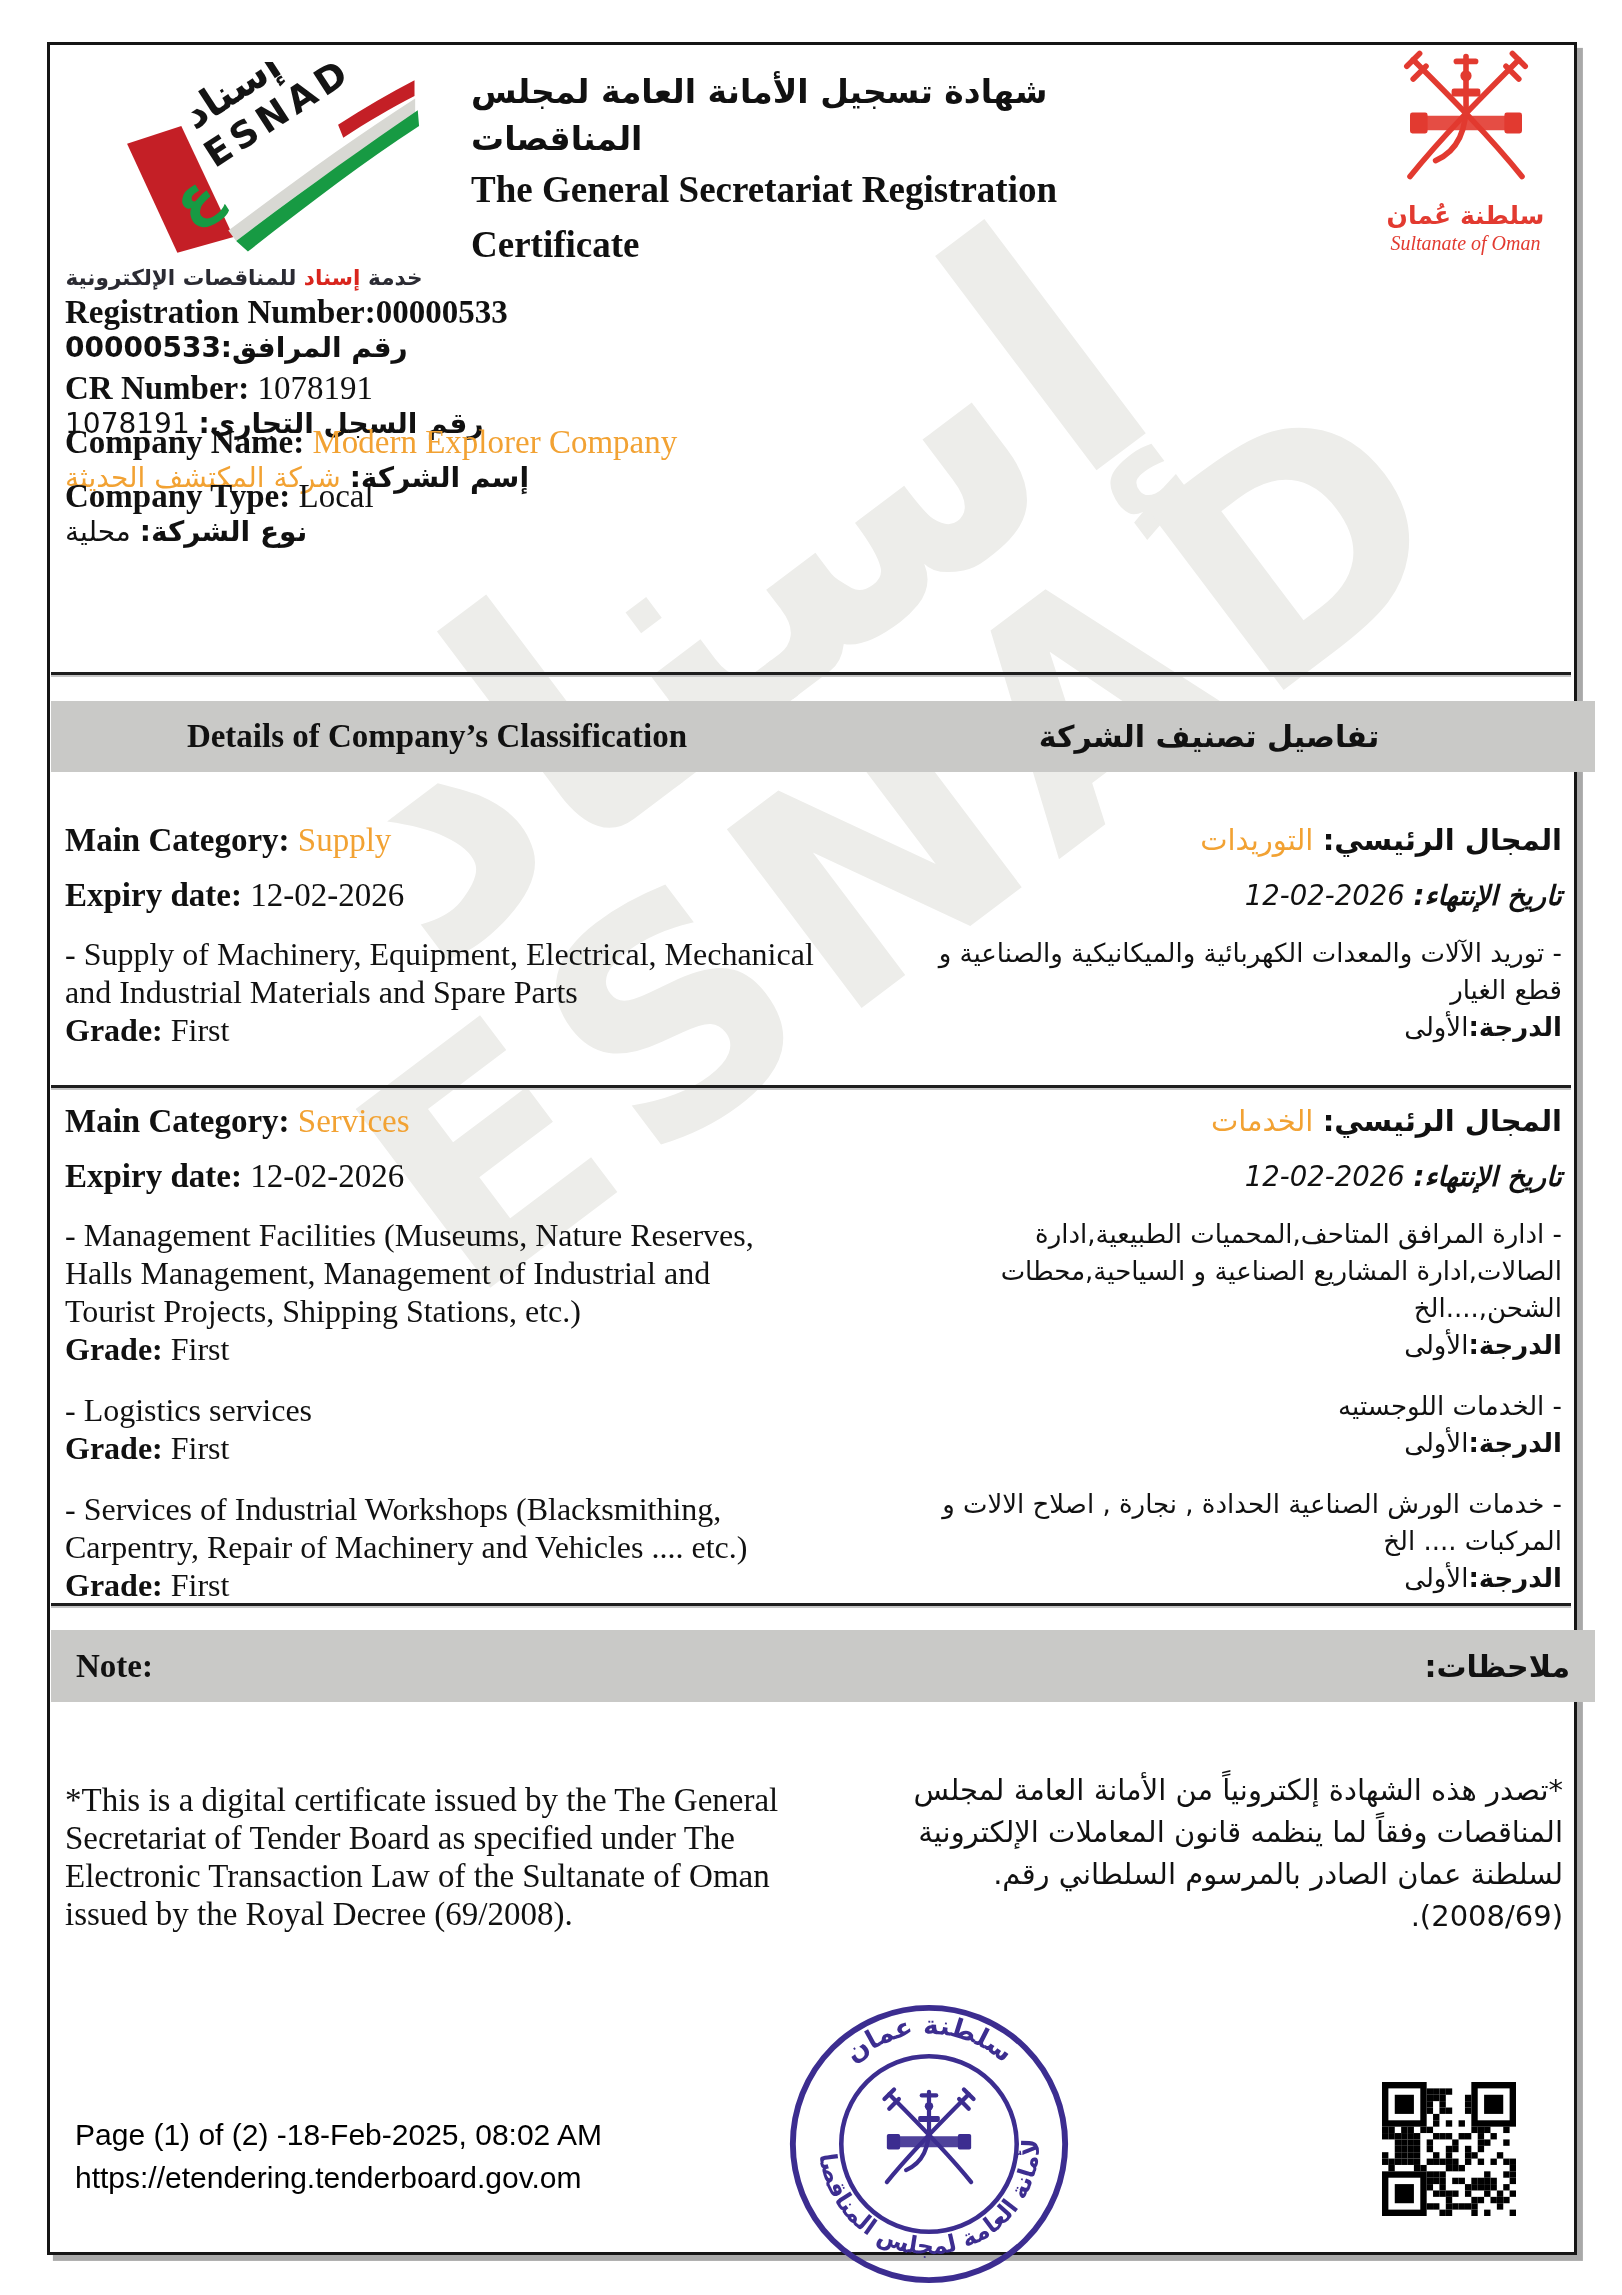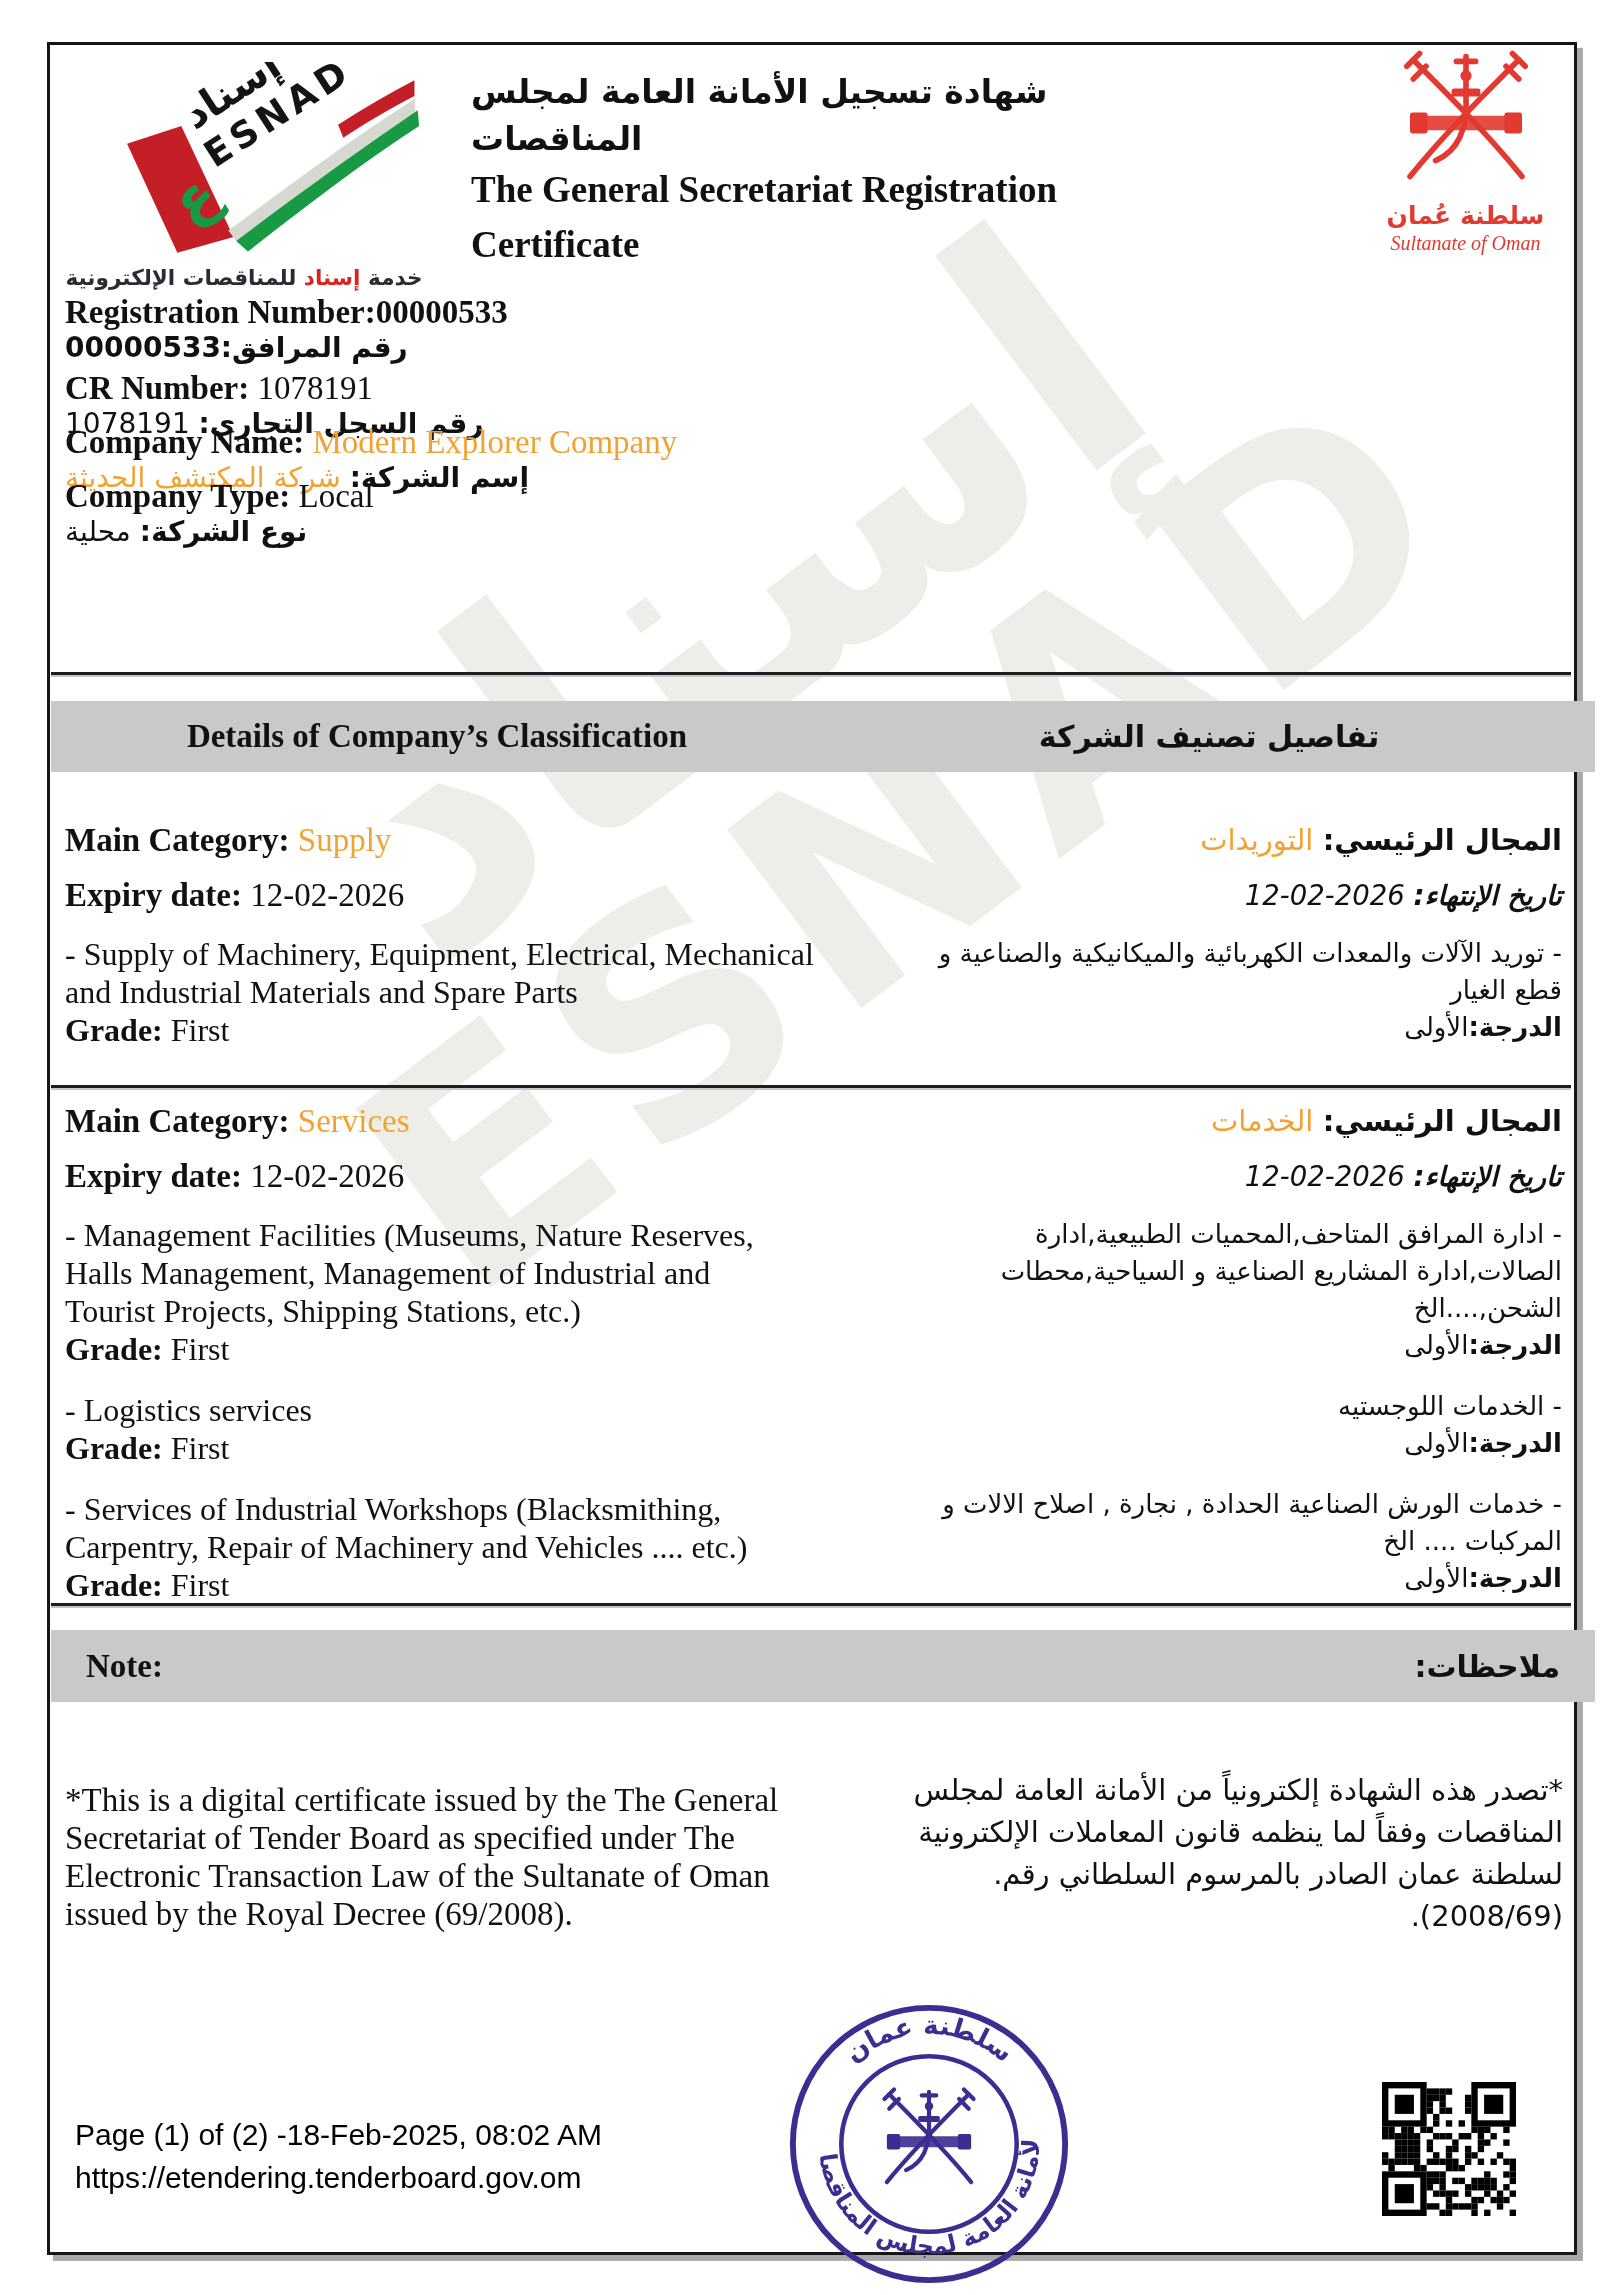--- a/index.html
+++ b/index.html
@@ -30,21 +30,21 @@
   .row{position:absolute;left:65px;width:1499px;display:flex;justify-content:space-between;
        align-items:baseline;z-index:2;flex-direction:column;}
   .row .en{font-size:33px;}
   .row .arr{font-size:28px;direction:rtl;text-align:right;}
   .divider{position:absolute;left:51px;width:1520px;height:3.3px;background:#1e1e1e;
        box-shadow:0 2px 0 #c6c6c6;z-index:2;}
   .graybar{position:absolute;left:51px;width:1544px;background:#C9C9C7;z-index:2;
        display:flex;align-items:center;}
   .bar-classification{top:701px;height:71px;}
   .bar-classification .cell{width:50%;text-align:center;}
-  .bar-note{top:1630px;height:72px;justify-content:space-between;padding:0 35px;box-sizing:border-box;}
+  .bar-note{top:1630px;height:72px;justify-content:space-between;padding:0 25px;box-sizing:border-box;}
   .bar-en{font-size:33px;font-weight:bold;}
   .bar-ar{font-size:30px;font-weight:bold;direction:rtl;}
   
   .cat{z-index:2;}
   .cat .cat-title{font-size:33px;line-height:39px;margin-bottom:16.4px;}
   .cat .expiry{font-size:33px;line-height:39px;margin-bottom:19.6px;}
   .cat .desc{font-size:32px;line-height:38px;margin:0;}
   .cat .grade{font-size:32px;line-height:38px;margin-bottom:23px;}
   .cat-ar{direction:rtl;text-align:right;}
   .cat-ar .cat-title{font-size:29px;}

